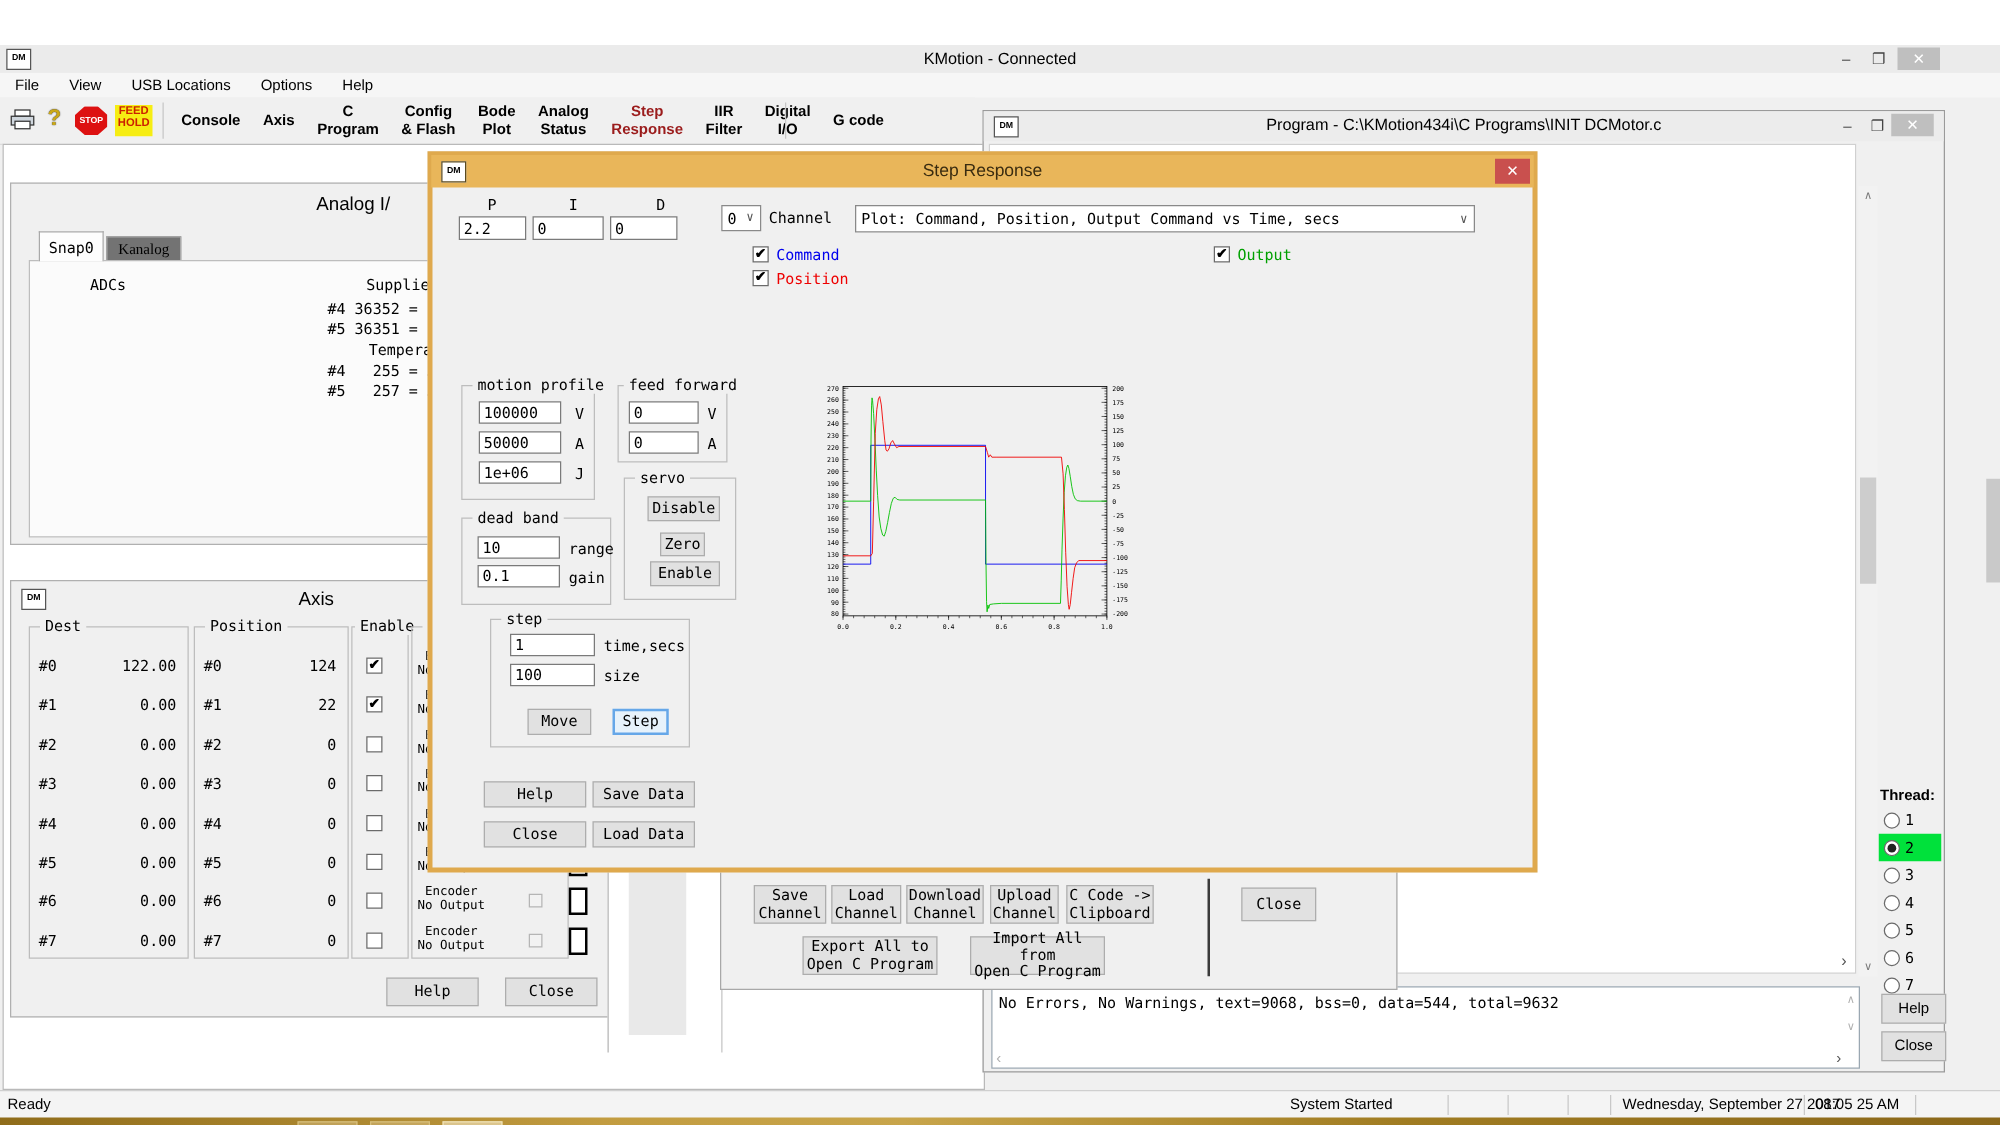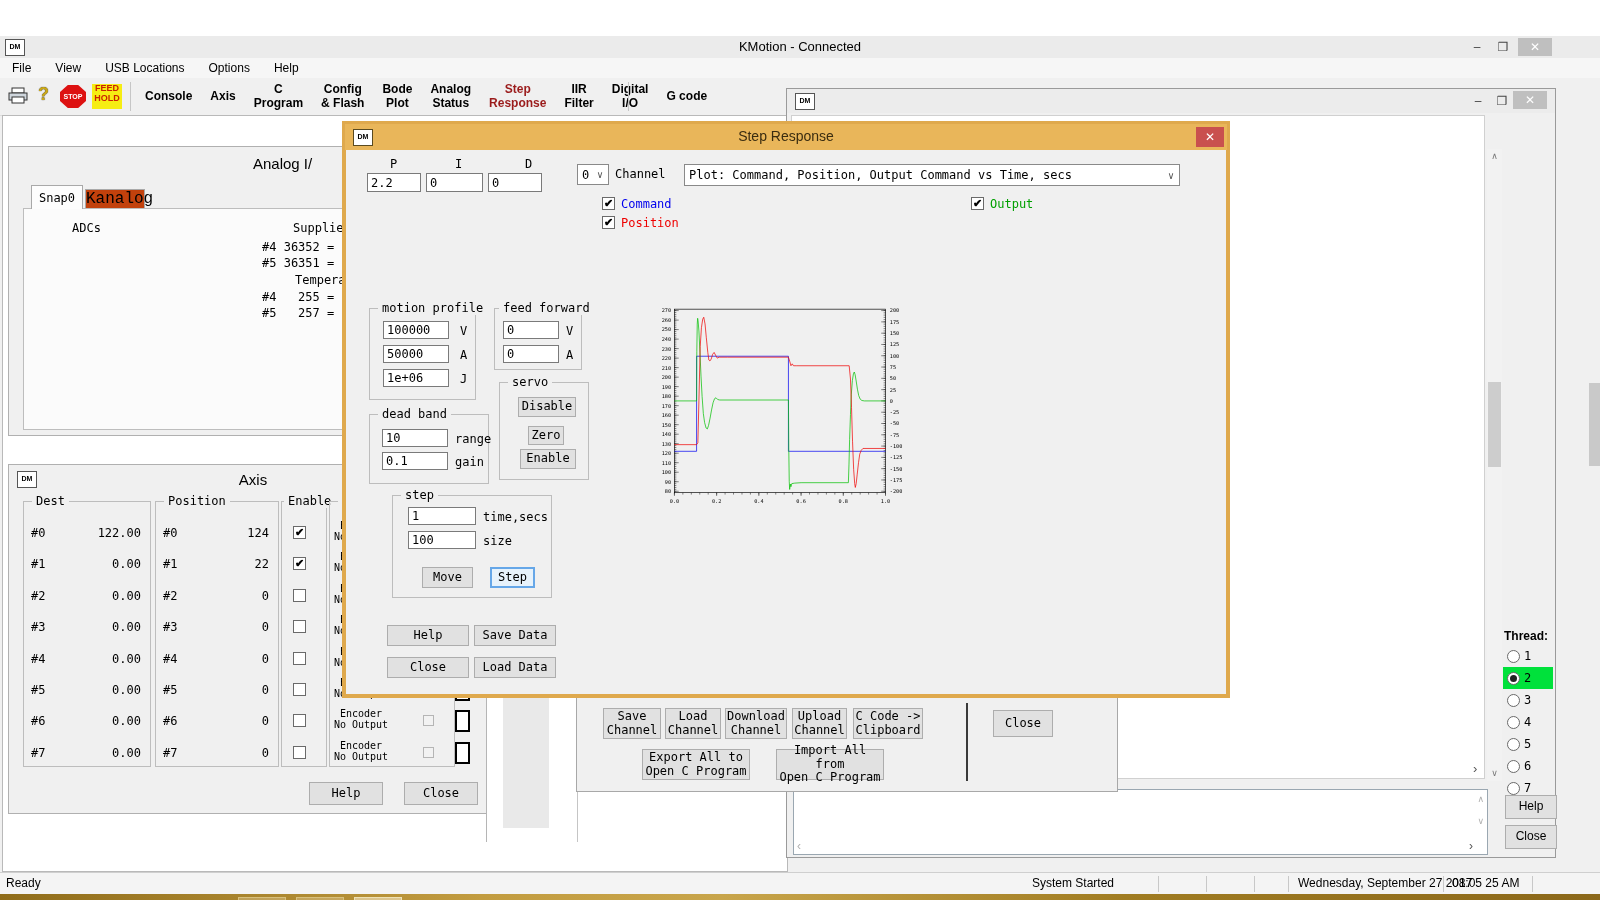--- a/index.html
+++ b/index.html
@@ -113,20 +113,21 @@
     <div class="sep-v" style="left:628px;top:4px;height:29px;background:#c6c6c6;"></div>
   </div>
 
   <div class="abs" style="left:2px;top:79px;width:786px;height:757px;background:#ffffff;
               border:1px solid #b9b9b9;box-sizing:border-box;"></div>
 
   <div class="win" id="program-win" style="left:786px;top:52px;width:770px;height:770px;border-color:#9a9a9a;">
     <div class="titlebar" style="background:#ececec;">
       <div class="abs" style="left:8px;top:4px;width:18px;height:15px;border:1px solid #555;background:#fff;
                   font-size:7px;font-weight:bold;text-align:center;line-height:14px;">DM</div>
+      <div class="tb-center" style="font-size:13px;">Program - C:\KMotion434i\C Programs\INIT DCMotor.c</div>
       <div class="abs wbtn" style="left:680px;top:3px;">–</div>
       <div class="abs wbtn" style="left:704px;top:3px;">❐</div>
       <div class="abs wbtn closebg" style="left:726px;top:2px;">✕</div>
     </div>
 
     <div class="abs" style="left:4px;top:26px;width:694px;height:664px;background:#fff;border:1px solid #d0d0d0;
                 box-sizing:border-box;"></div>
 
     <div class="abs" style="left:700px;top:60px;width:15px;height:632px;background:#f2f2f2;">
       <div class="sa-up" style="position:absolute;top:0;left:0;width:15px;height:15px;text-align:center;
@@ -165,40 +166,42 @@
           <span style="font-size: 12px; font-family: &quot;DejaVu Sans Mono&quot;, monospace;">6</span>
         </div>
         <div style="position: relative; height: 22px; display: flex; align-items: center; gap: 4px; padding: 0px 4px;">
           <span class="radio"></span>
           <span style="font-size: 12px; font-family: &quot;DejaVu Sans Mono&quot;, monospace;">7</span>
         </div>
       </div>
 
     <div class="abs" style="left:6px;top:700px;width:695px;height:66px;background:#fff;border:1px solid #9aa7b1;
                 box-sizing:border-box;">
+      <div class="mono" style="position:absolute;left:5px;top:5px;font-size:12px;
+           white-space:nowrap;">No Errors, No Warnings, text=9068, bss=0, data=544, total=9632</div>
       <div class="sa-up" style="position:absolute;right:3px;top:4px;font-size:9px;color:#b0b0b0;">∧</div>
       <div class="sa-down" style="position:absolute;right:3px;top:26px;font-size:9px;color:#b0b0b0;">∨</div>
       <div class="sa-left" style="position:absolute;left:3px;bottom:1px;font-size:12px;color:#b0b0b0;">‹</div>
       <div class="sa-right" style="position:absolute;right:14px;bottom:1px;font-size:12px;color:#555;">›</div>
     </div>
     <div class="btn" style="left:718px;top:706px;width:52px;height:24px;
          font-family:'Liberation Sans',sans-serif;">Help</div>
     <div class="btn" style="left:718px;top:736px;width:52px;height:24px;
          font-family:'Liberation Sans',sans-serif;">Close</div>
   </div>
 
   <div class="abs" style="left:1589px;top:347px;width:11px;height:83px;background:#c9c9c9;"></div>
 
   <div class="win" style="left:8px;top:110px;width:762px;height:290px;border-color:#b0b0b0;">
     <div style="position:absolute;left:244px;top:8px;font-size:15px;">Analog I/</div>
     <div class="abs" id="tab-snap0" style="left:22px;top:38px;width:52px;height:24px;background:#fdfdfd;border:1px solid #a9a9a9;
                 border-bottom:none;z-index:2;font-family:'DejaVu Sans Mono',monospace;font-size:12px;
                 text-align:center;line-height:24px;box-sizing:border-box;">Snap0</div>
-    <div class="abs" style="left:76px;top:42px;width:60px;height:20px;background:#c2410c;border:1px solid #a9a9a9;
-                font-family:Liberation Mono, monospace;font-size:16px;text-align:center;
+    <div class="abs" style="left:76px;top:42px;width:60px;height:20px;background:#737373;border:1px solid #a9a9a9;
+                font-family:Liberation Serif, serif;font-size:12px;text-align:center;
                 line-height:19px;box-sizing:border-box;">Kanalog</div>
     <div class="abs" style="left:14px;top:61px;width:740px;height:222px;background:#fbfbfb;
                 border:1px solid #bdbdbd;box-sizing:border-box;">
       <div class="lbl" style="left:48px;top:12px;">ADCs</div>
       <div class="lbl" style="left:269px;top:12px;">Supplies</div>
       <pre class="block abs" id="supplies-rows" style="left:238px;top:30px;">#4 36352 =
 #5 36351 =</pre>
       <div class="lbl" style="left:271px;top:64px;">Temperat</div>
       <pre class="block abs" id="temp-rows" style="left:238px;top:80px;">#4   255 = 3
 #5   257 = 3</pre>

